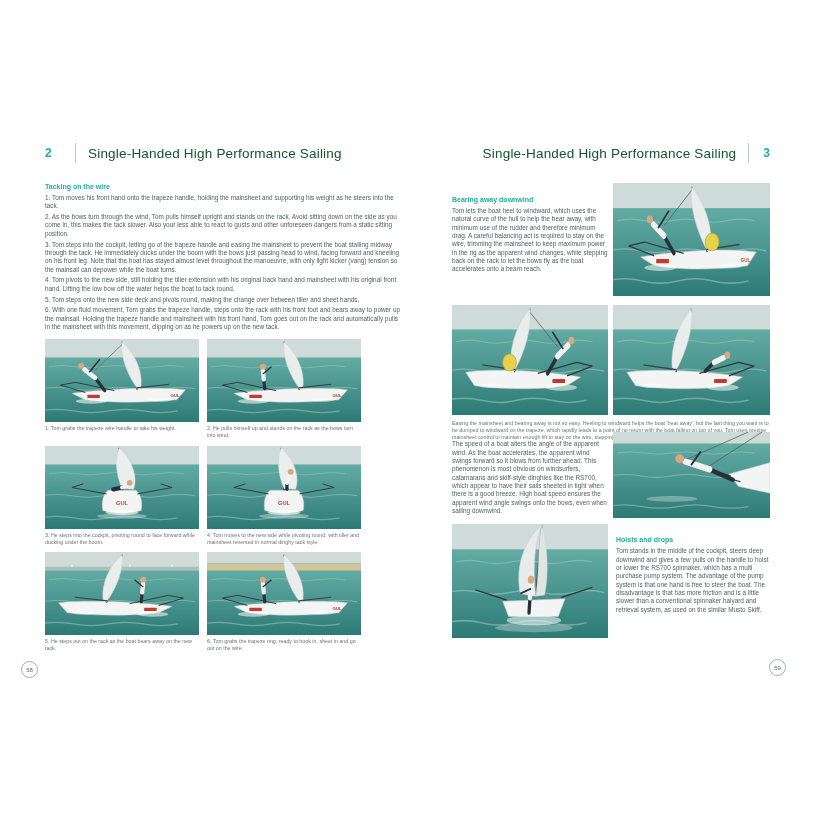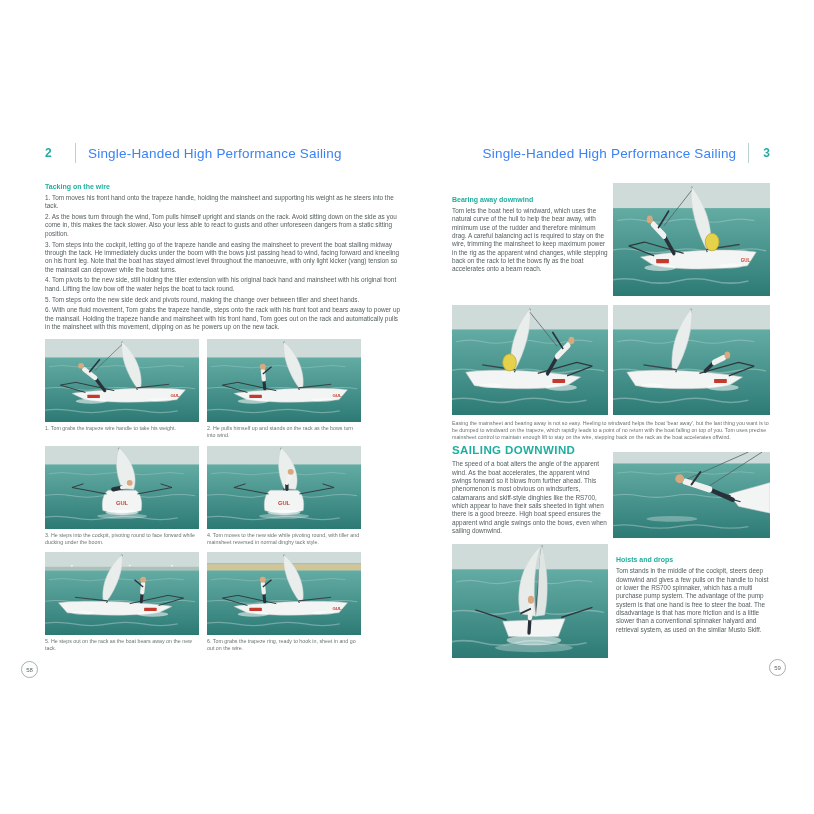--- a/index.html
+++ b/index.html
@@ -11,21 +11,21 @@
   }
   .page{position:absolute;top:143px;}
   #page-left{left:45px;width:356px;}
   #page-right{left:452px;width:318px;}
 
   
   .phead{display:flex;align-items:center;height:20px;}
   .phead .pnum{color:#27aca1;font-weight:bold;font-size:12px;min-width:30px;}
   .phead.right .pnum{min-width:0;margin-left:14px;text-align:right;}
   .phead .pdiv{width:1px;height:20px;background:#bcd2ce;}
-  .phead .ptitle{color:#3b82f6;font-size:13.5px;letter-spacing:.2px;margin-left:12px;text-align:center;}
+  .phead .ptitle{color:#14532d;font-size:13.5px;letter-spacing:.2px;margin-left:12px;text-align:center;}
   .phead.right{justify-content:flex-end;}
   .phead.right .ptitle{margin-left:0;margin-right:0;}
 
   .sec-head{color:#1fae9f;font-weight:bold;font-size:7px;margin:0 0 4px 0;}
   .big-head{color:#1fae9f;font-weight:bold;font-size:11.5px;letter-spacing:.4px;margin:4px 0 4px 0;}
 
   .body-txt{color:#55605f;font-size:6.4px;line-height:1.3;}
   .body-txt p{margin:0 0 2.5px 0;}
 
   .cap-txt{color:#6a7573;font-size:5.3px;line-height:1.28;}
@@ -396,21 +396,20 @@
     <circle cx="43.5" cy="41" r="3" fill="#d8a87f"></circle>
       <ellipse cx="48" cy="67.5" rx="16" ry="2.6" fill="rgba(255,255,255,0.55)"></ellipse>
       <ellipse cx="120" cy="66" rx="12" ry="2" fill="rgba(255,255,255,0.4)"></ellipse>
           </g>
         </svg>
       </div>
   </div>
 
   <div class="cap-txt" id="capwide">Easing the mainsheet and bearing away is not so easy. Heeling to windward helps the boat 'bear away', but the last thing you want is to be dumped to windward on the trapeze, which rapidly leads to a point of no return with the boat falling on top of you. Tom uses precise mainsheet control to maintain enough lift to stay on the wire, stepping back on the rack as the boat accelerates offwind.</div>
 
-  <div class="big-head">SAILING DOWNWIND</div>
 
   <div class="row" id="rowC">
     <div class="txtcol body-txt">The speed of a boat alters the angle of the apparent wind. As the boat accelerates, the apparent wind swings forward so it blows from further ahead. This phenomenon is most obvious on windsurfers, catamarans and skiff-style dinghies like the RS700, which appear to have their sails sheeted in tight when there is a good breeze. High boat speed ensures the apparent wind angle swings onto the bows, even when sailing downwind.</div>
     <div class="photo">
         <svg viewBox="0 0 160 90" preserveAspectRatio="none" xmlns="http://www.w3.org/2000/svg">
           <defs>
             <linearGradient id="sg10" x1="0" y1="0" x2="0" y2="1">
         <stop offset="0" stop-color="#63aca4"></stop>
               <stop offset="1" stop-color="#2d7a75"></stop>
             </linearGradient>

